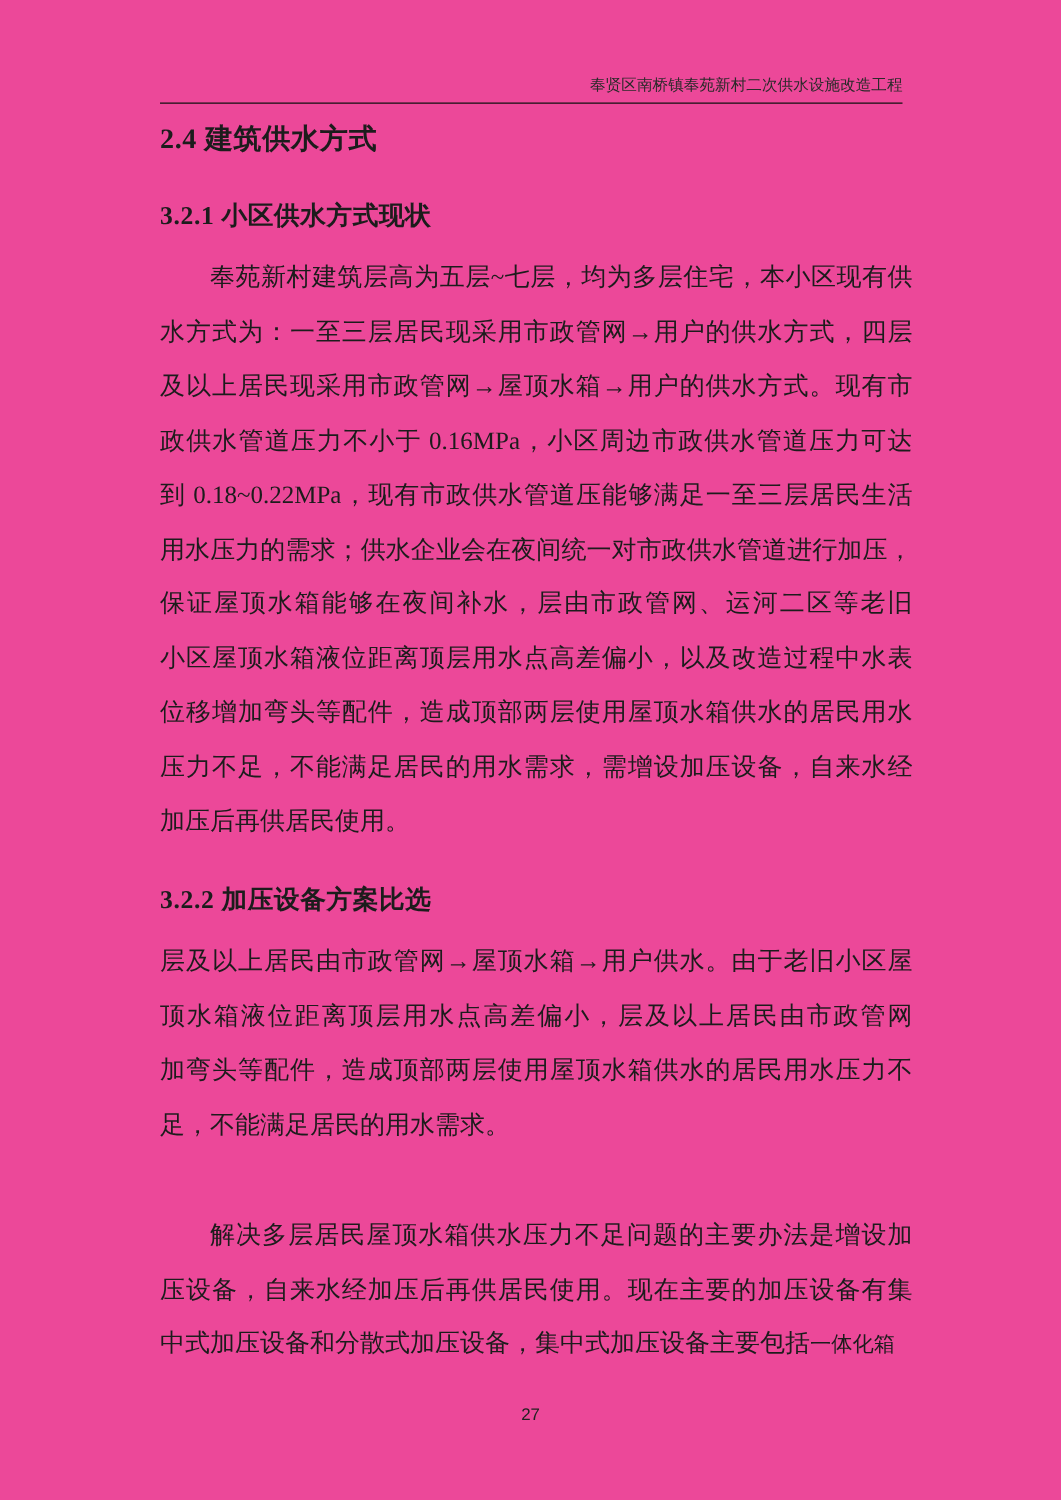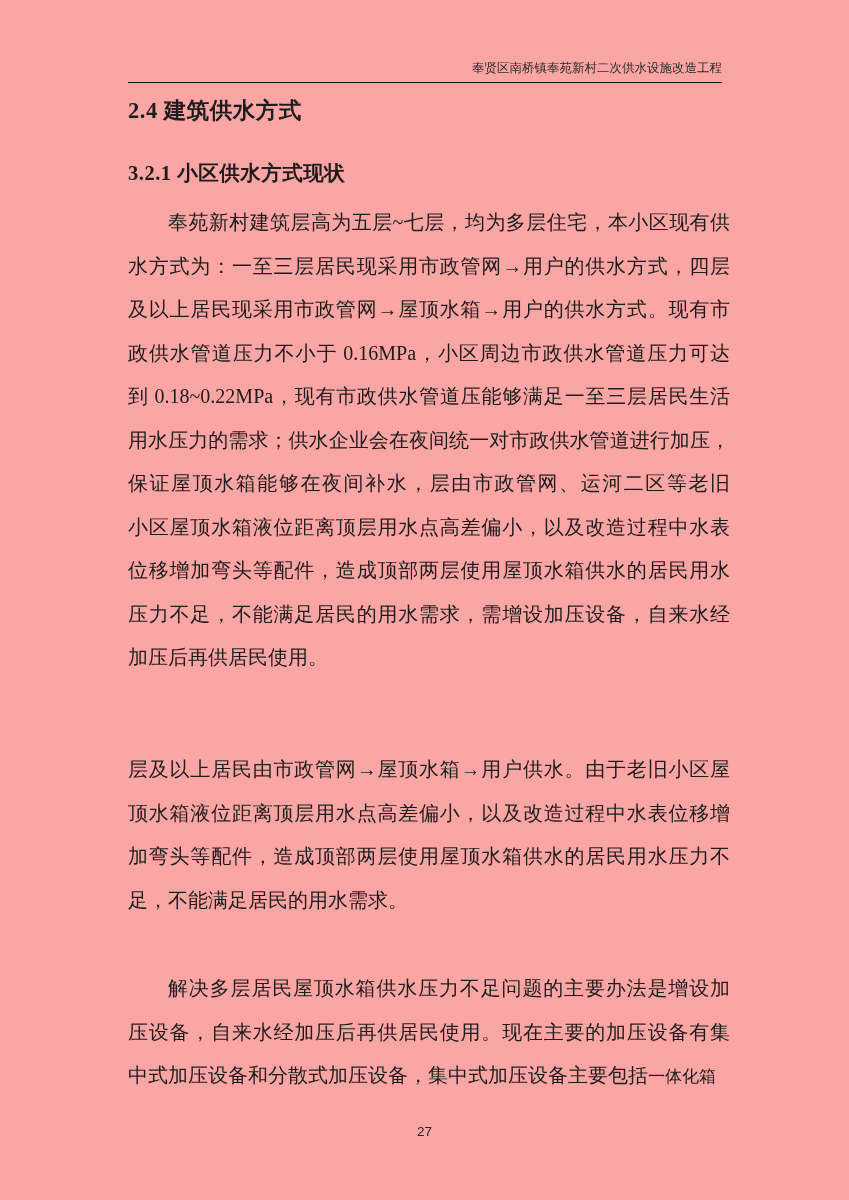--- a/index.html
+++ b/index.html
@@ -4,21 +4,21 @@
 <style>
   html, body {
     margin: 0;
     padding: 0;
     background: #ffffff;
   }
   .page {
     position: relative;
     width: 849px;
     height: 1200px;
-    background: #fca5a5;
+    background: #ec4899;
     overflow: hidden;
     font-family: "Liberation Serif", "DejaVu Serif", serif;
     color: #1c1c1c;
   }
   
   .header-text {
     position: absolute;
     left: 128px;
     top: 59px;
     width: 594px;
@@ -111,24 +111,25 @@
     <div class="line">政供水管道压力不小于 0.16MPa，小区周边市政供水管道压力可达</div>
     <div class="line">到 0.18~0.22MPa，现有市政供水管道压能够满足一至三层居民生活</div>
     <div class="line">用水压力的需求；供水企业会在夜间统一对市政供水管道进行加压，</div>
     <div class="line">保证屋顶水箱能够在夜间补水，层由市政管网、运河二区等老旧</div>
     <div class="line">小区屋顶水箱液位距离顶层用水点高差偏小，以及改造过程中水表</div>
     <div class="line">位移增加弯头等配件，造成顶部两层使用屋顶水箱供水的居民用水</div>
     <div class="line">压力不足，不能满足居民的用水需求，需增设加压设备，自来水经</div>
     <div class="line last">加压后再供居民使用。</div>
   </div>
 
+  <div class="h2 h2-2">3.2.2 加压设备方案比选</div>
 
   <div class="para para-2">
     <div class="line">层及以上居民由市政管网→屋顶水箱→用户供水。由于老旧小区屋</div>
-    <div class="line">顶水箱液位距离顶层用水点高差偏小，以及改造过程中水表位移增</div>
+    <div class="line">顶水箱液位距离顶层用水点高差偏小，层及以上居民由市政管网</div>
     <div class="line">加弯头等配件，造成顶部两层使用屋顶水箱供水的居民用水压力不</div>
     <div class="line last">足，不能满足居民的用水需求。</div>
   </div>
 
   <div class="para para-3">
     <div class="line first">解决多层居民屋顶水箱供水压力不足问题的主要办法是增设加</div>
     <div class="line">压设备，自来水经加压后再供居民使用。现在主要的加压设备有集</div>
     <div class="line last"><span>中式加压设备和分散式加压设备，集中式加压设备主要包括</span><span class="compressed">一体化箱</span></div>
   </div>
 

